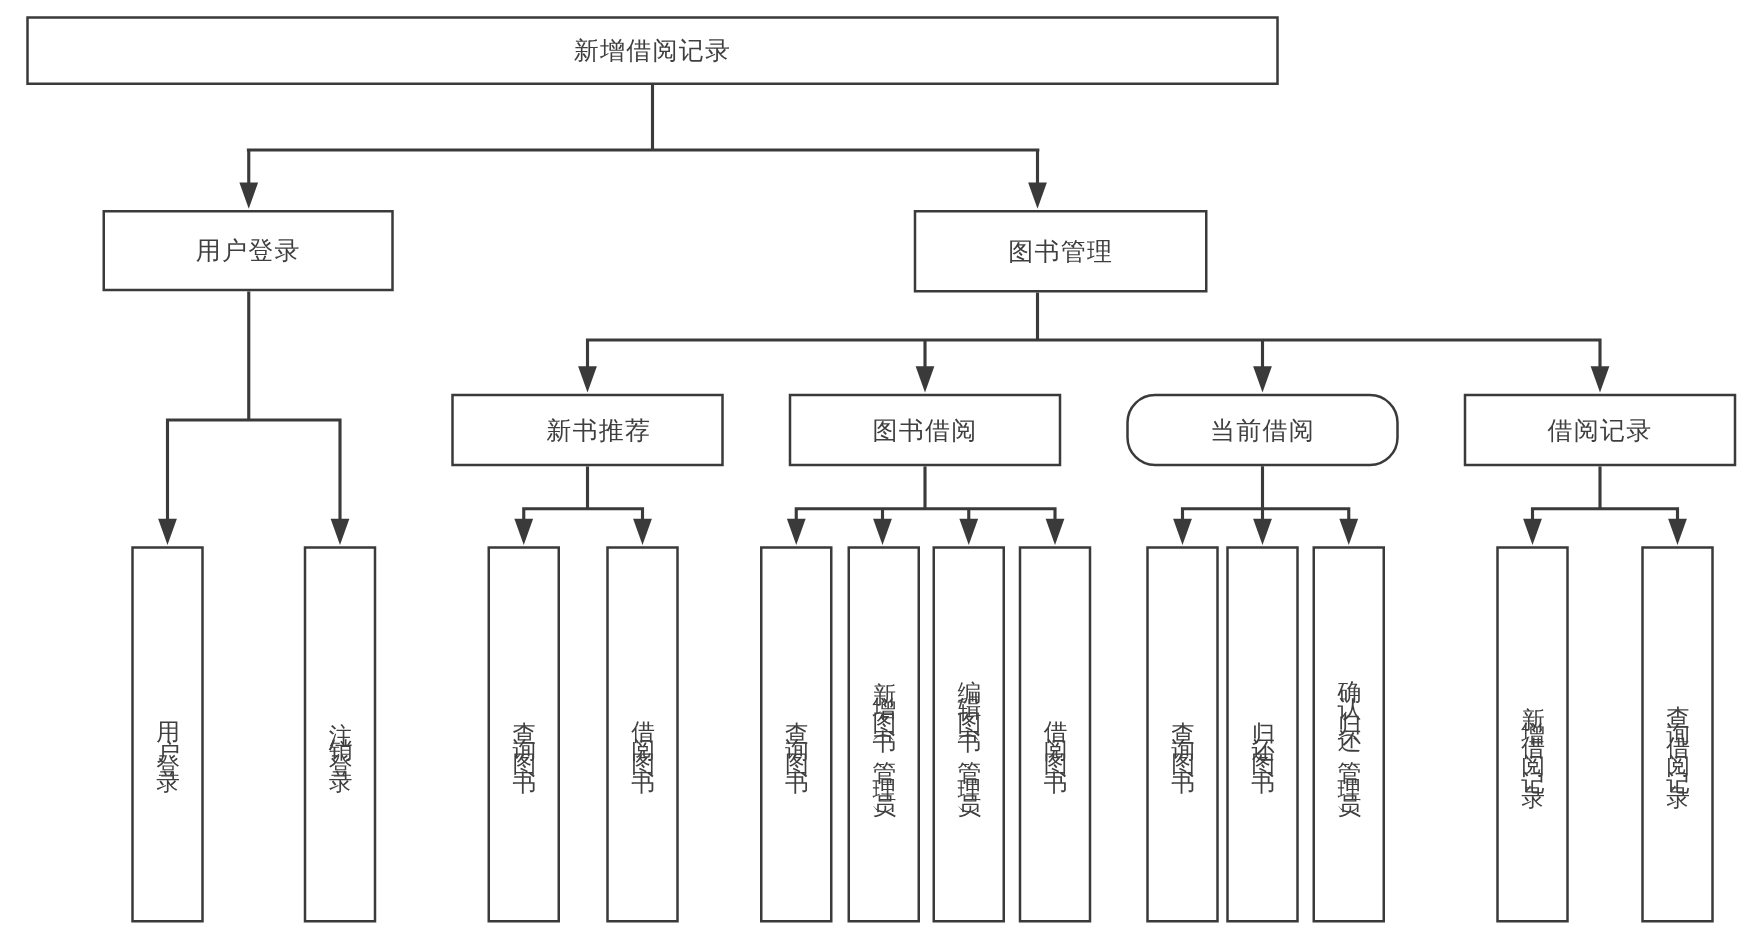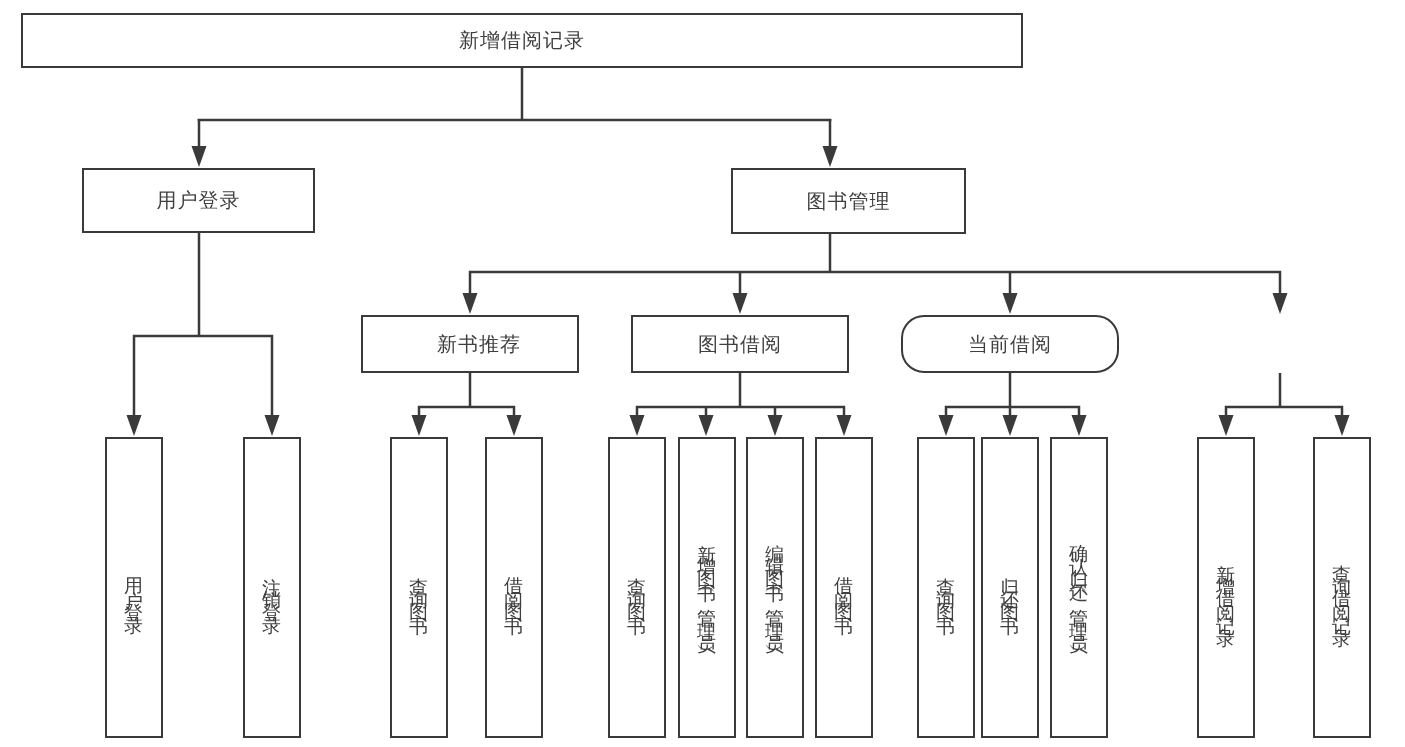--- a/index.html
+++ b/index.html
@@ -148,20 +148,21 @@
   </svg>
 
   <div class="box n-root">新增借阅记录</div>
 
   <div class="box n-login">用户登录</div>
   <div class="box n-mgmt">图书管理</div>
 
   <div class="box n-sec n-sec0">新书推荐</div>
   <div class="box n-sec n-sec1">图书借阅</div>
   <div class="box n-sec n-sec2">当前借阅</div>
+  <div class="box n-sec n-sec3">借阅记录</div>
 
   <div class="box vbox leaf lf0">用户登录</div>
   <div class="box vbox leaf lf1">注销登录</div>
 
   <div class="box vbox leaf lf2">查询图书</div>
   <div class="box vbox leaf lf3">借阅图书</div>
 
   <div class="box vbox leaf lf4">查询图书</div>
   <div class="box vbox leaf lf5">新增图书（管理员）</div>
   <div class="box vbox leaf lf6">编辑图书（管理员）</div>

